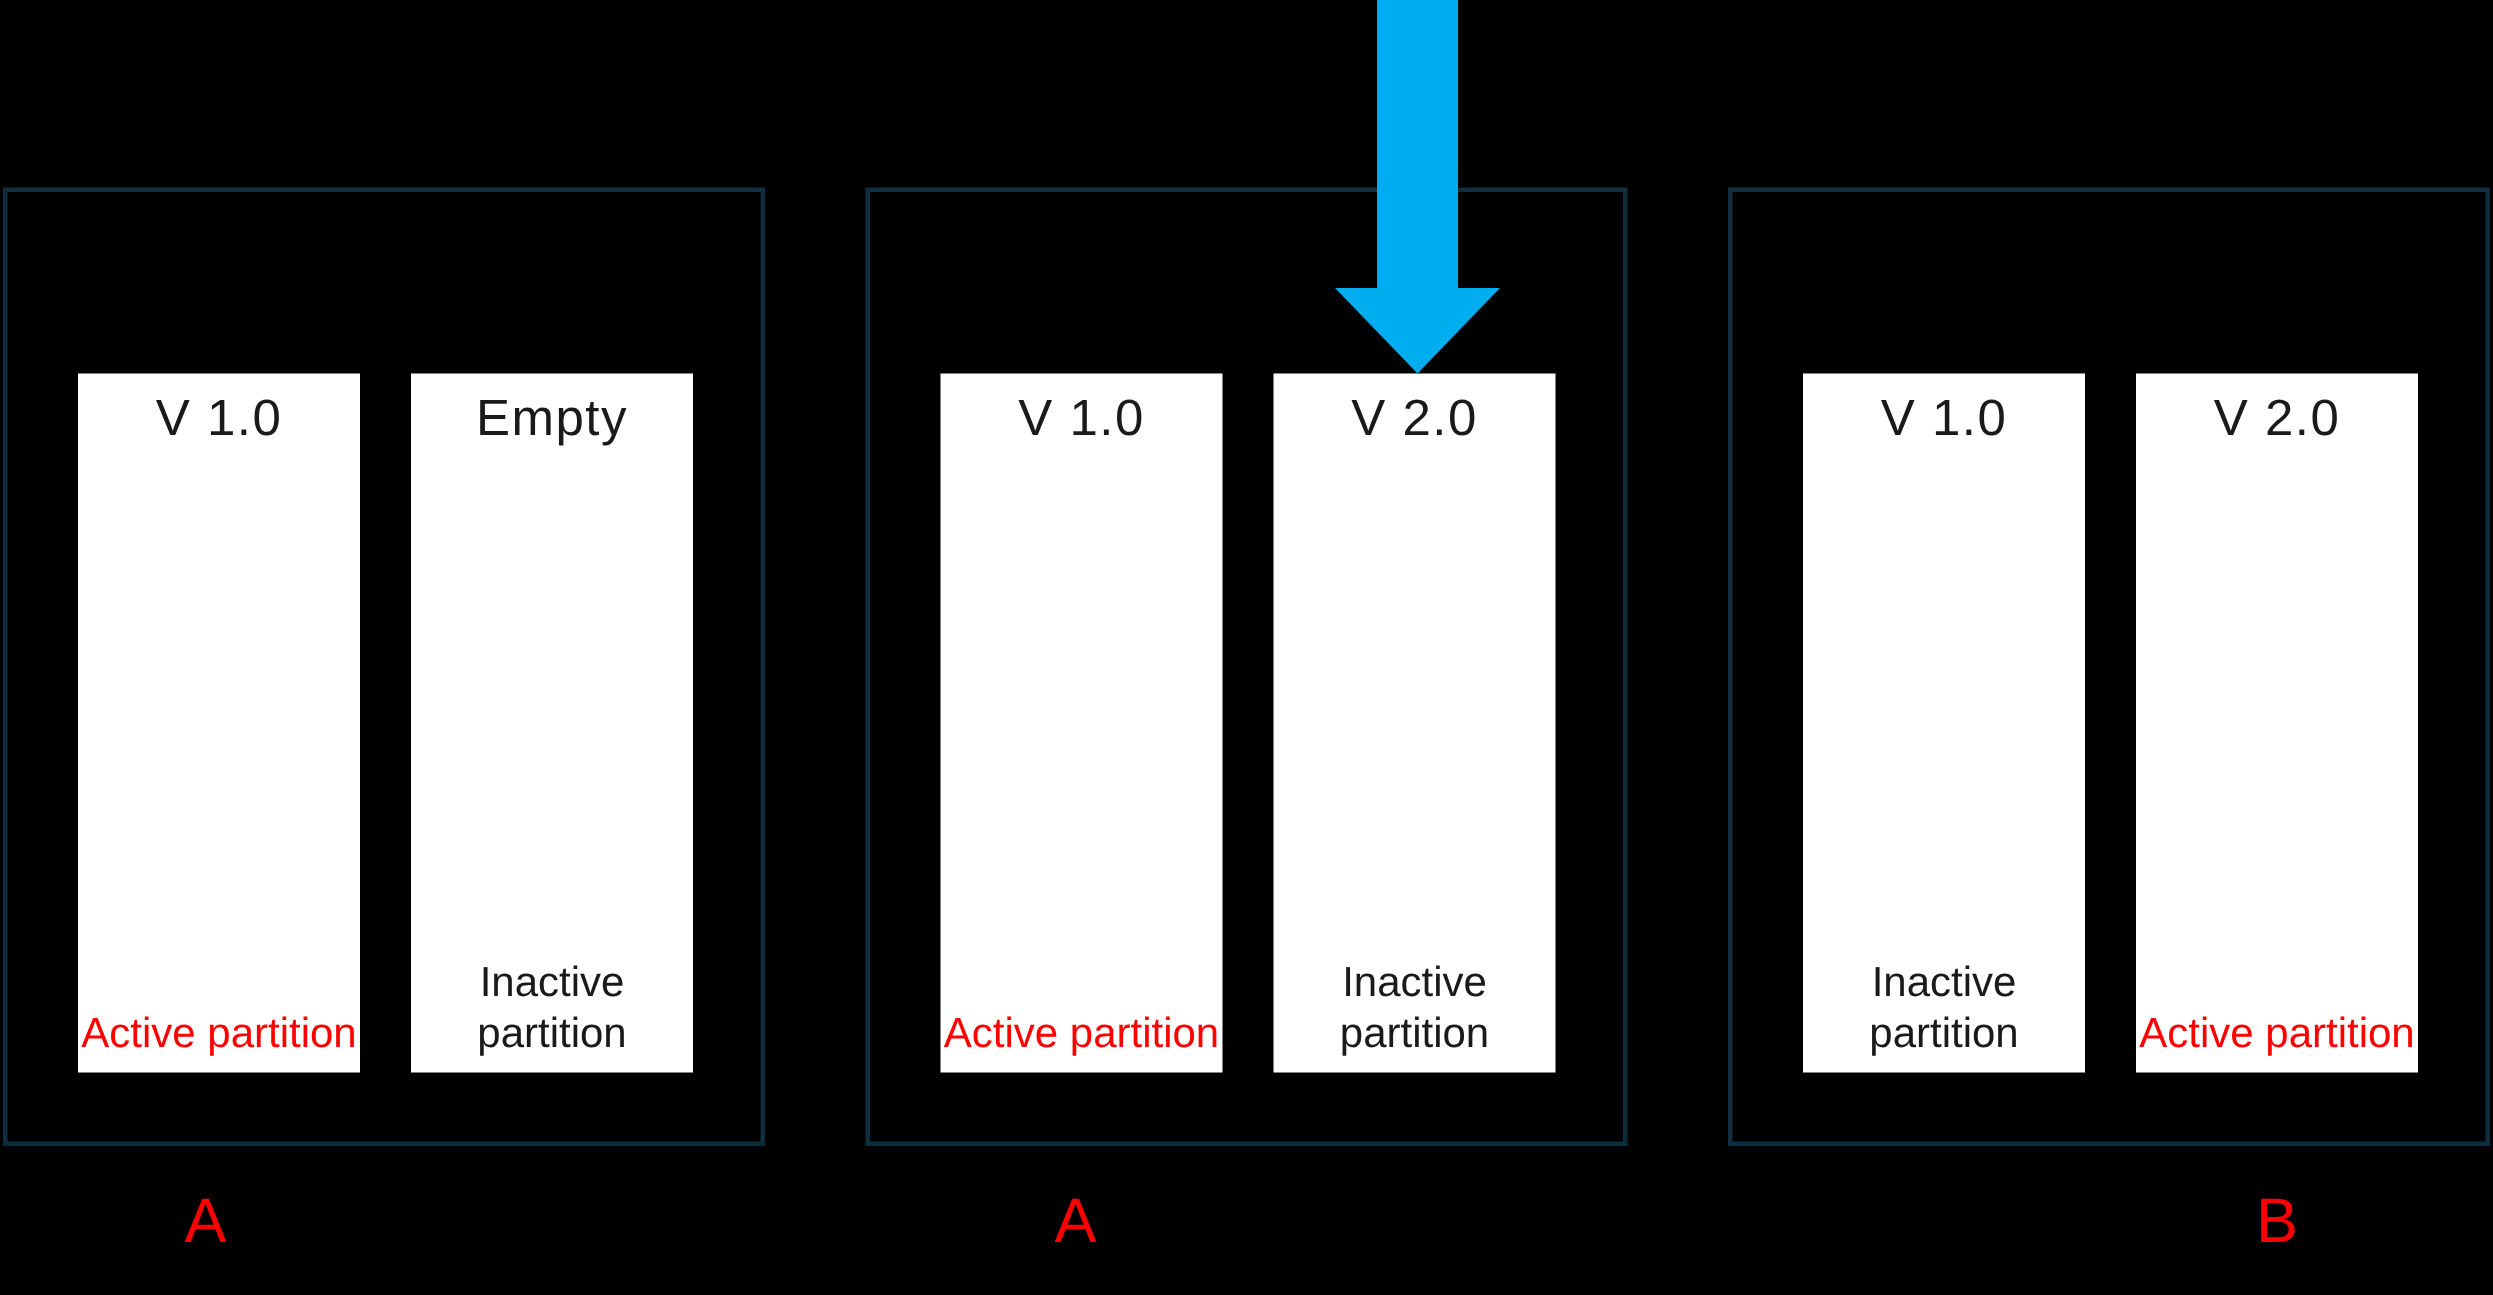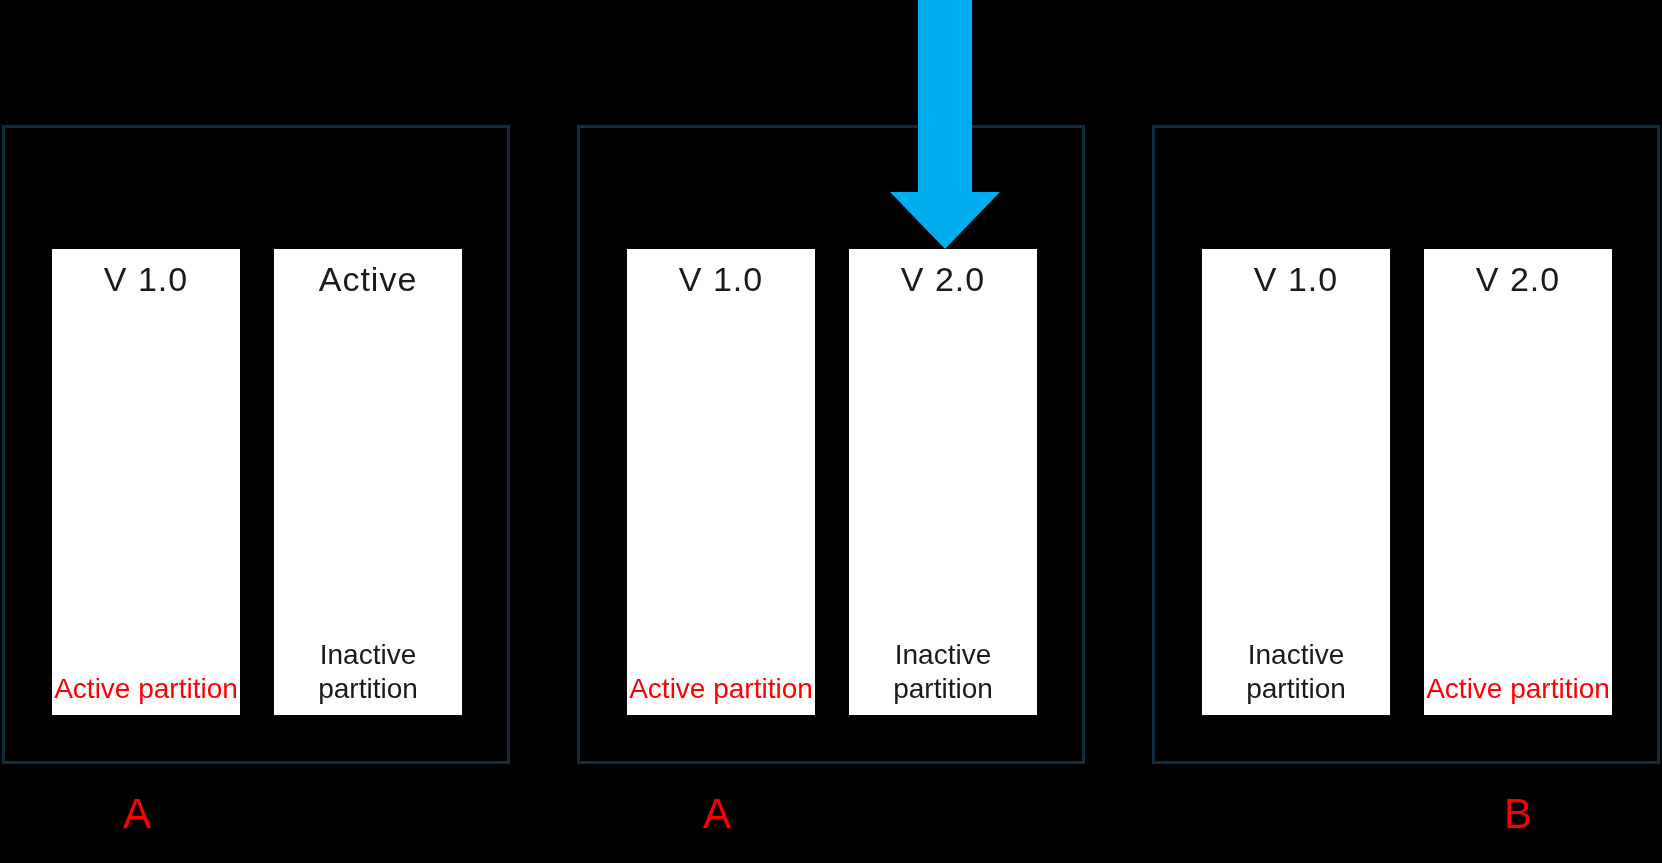--- a/index.html
+++ b/index.html
@@ -101,21 +101,21 @@
 <body>
 
 <div class="canvas">
 
   <div class="panel p0">
     <div class="pbox slot-a">
       <div class="version">V 1.0</div>
       <div class="status active">Active partition</div>
     </div>
     <div class="pbox slot-b">
-      <div class="version">Active</div>
+      <div class="version">Empty</div>
       <div class="status">Inactive partition</div>
     </div>
   </div>
 
   <div class="panel p1">
     <div class="pbox slot-a">
       <div class="version">V 1.0</div>
       <div class="status active">Active partition</div>
     </div>
     <div class="pbox slot-b">

